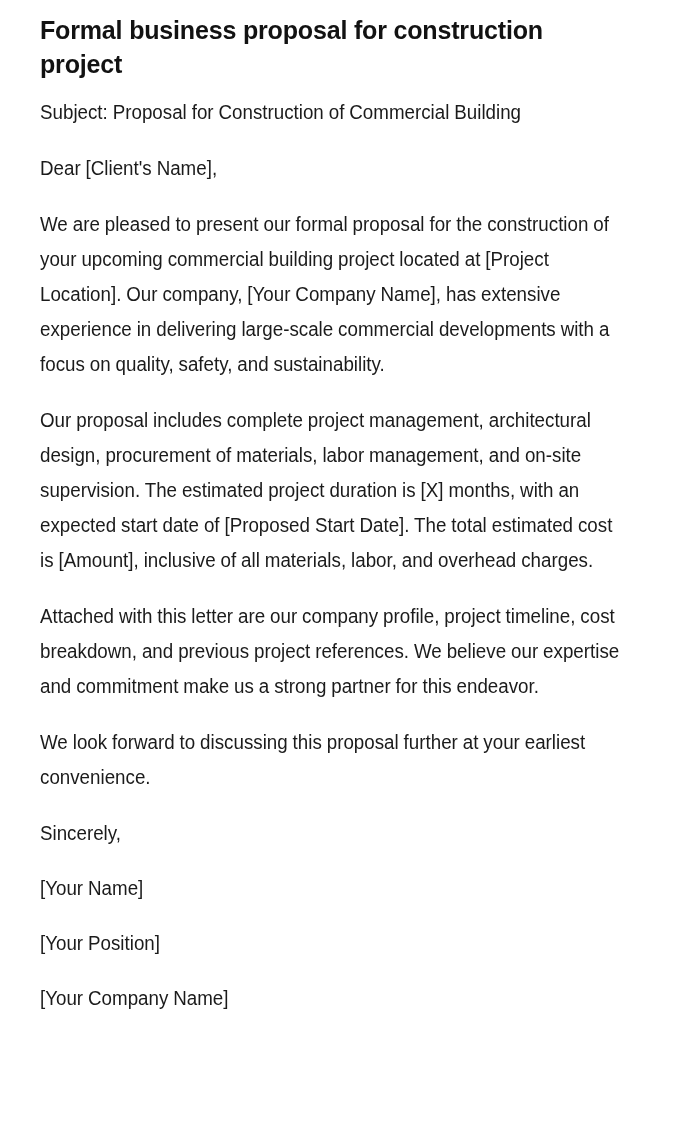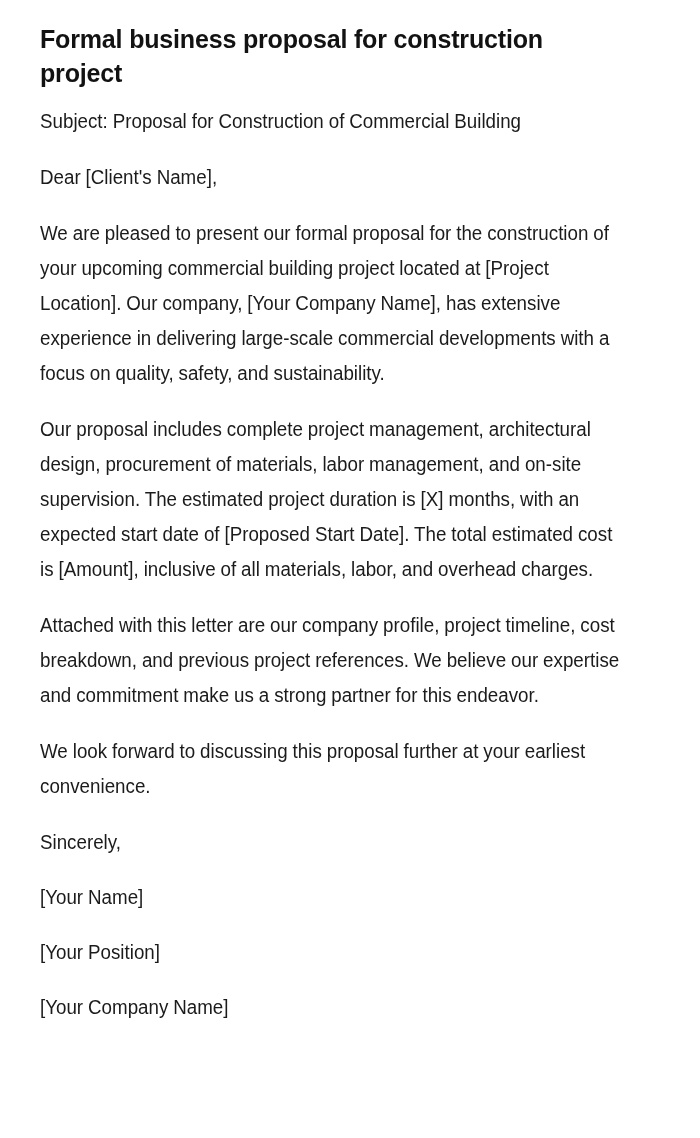--- a/index.html
+++ b/index.html
@@ -8,21 +8,21 @@
     background: #ffffff;
   }
   body {
     width: 700px;
     min-height: 1138px;
     font-family: "Liberation Sans", sans-serif;
     color: #1b1b1b;
     -webkit-font-smoothing: antialiased;
   }
   .document {
-    padding: 22px 40px 40px 40px;
+    padding: 13px 40px 40px 40px;
     box-sizing: border-box;
     width: 660px;
   }
   .doc-title {
     font-size: 26.5px;
     font-weight: bold;
     line-height: 34px;
     margin: 0 0 14px 0;
     letter-spacing: -0.2px;
     transform: scaleX(0.945);

